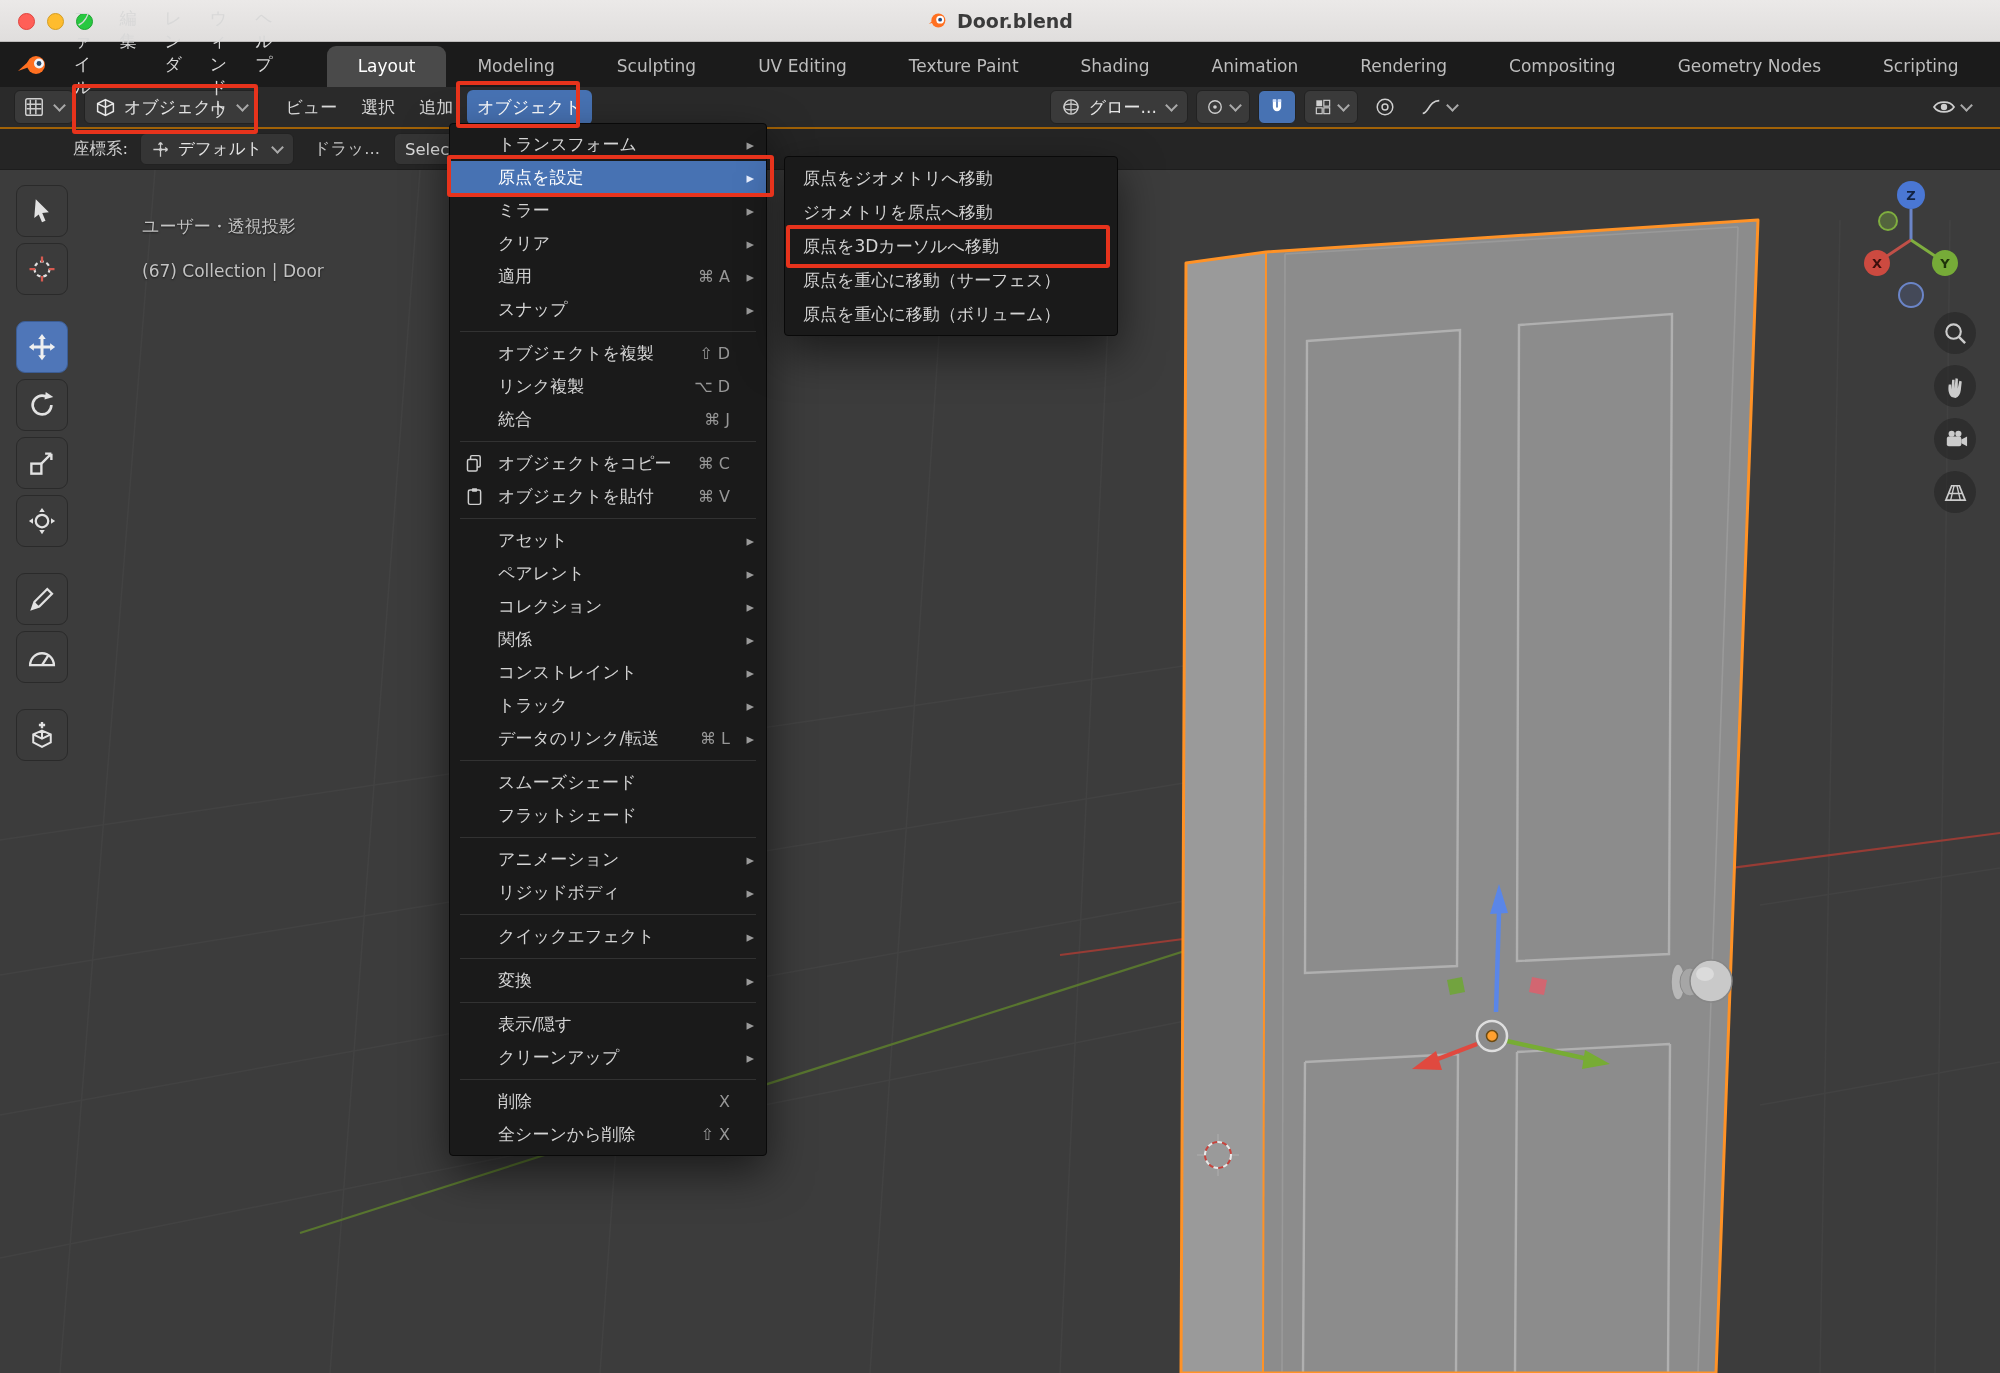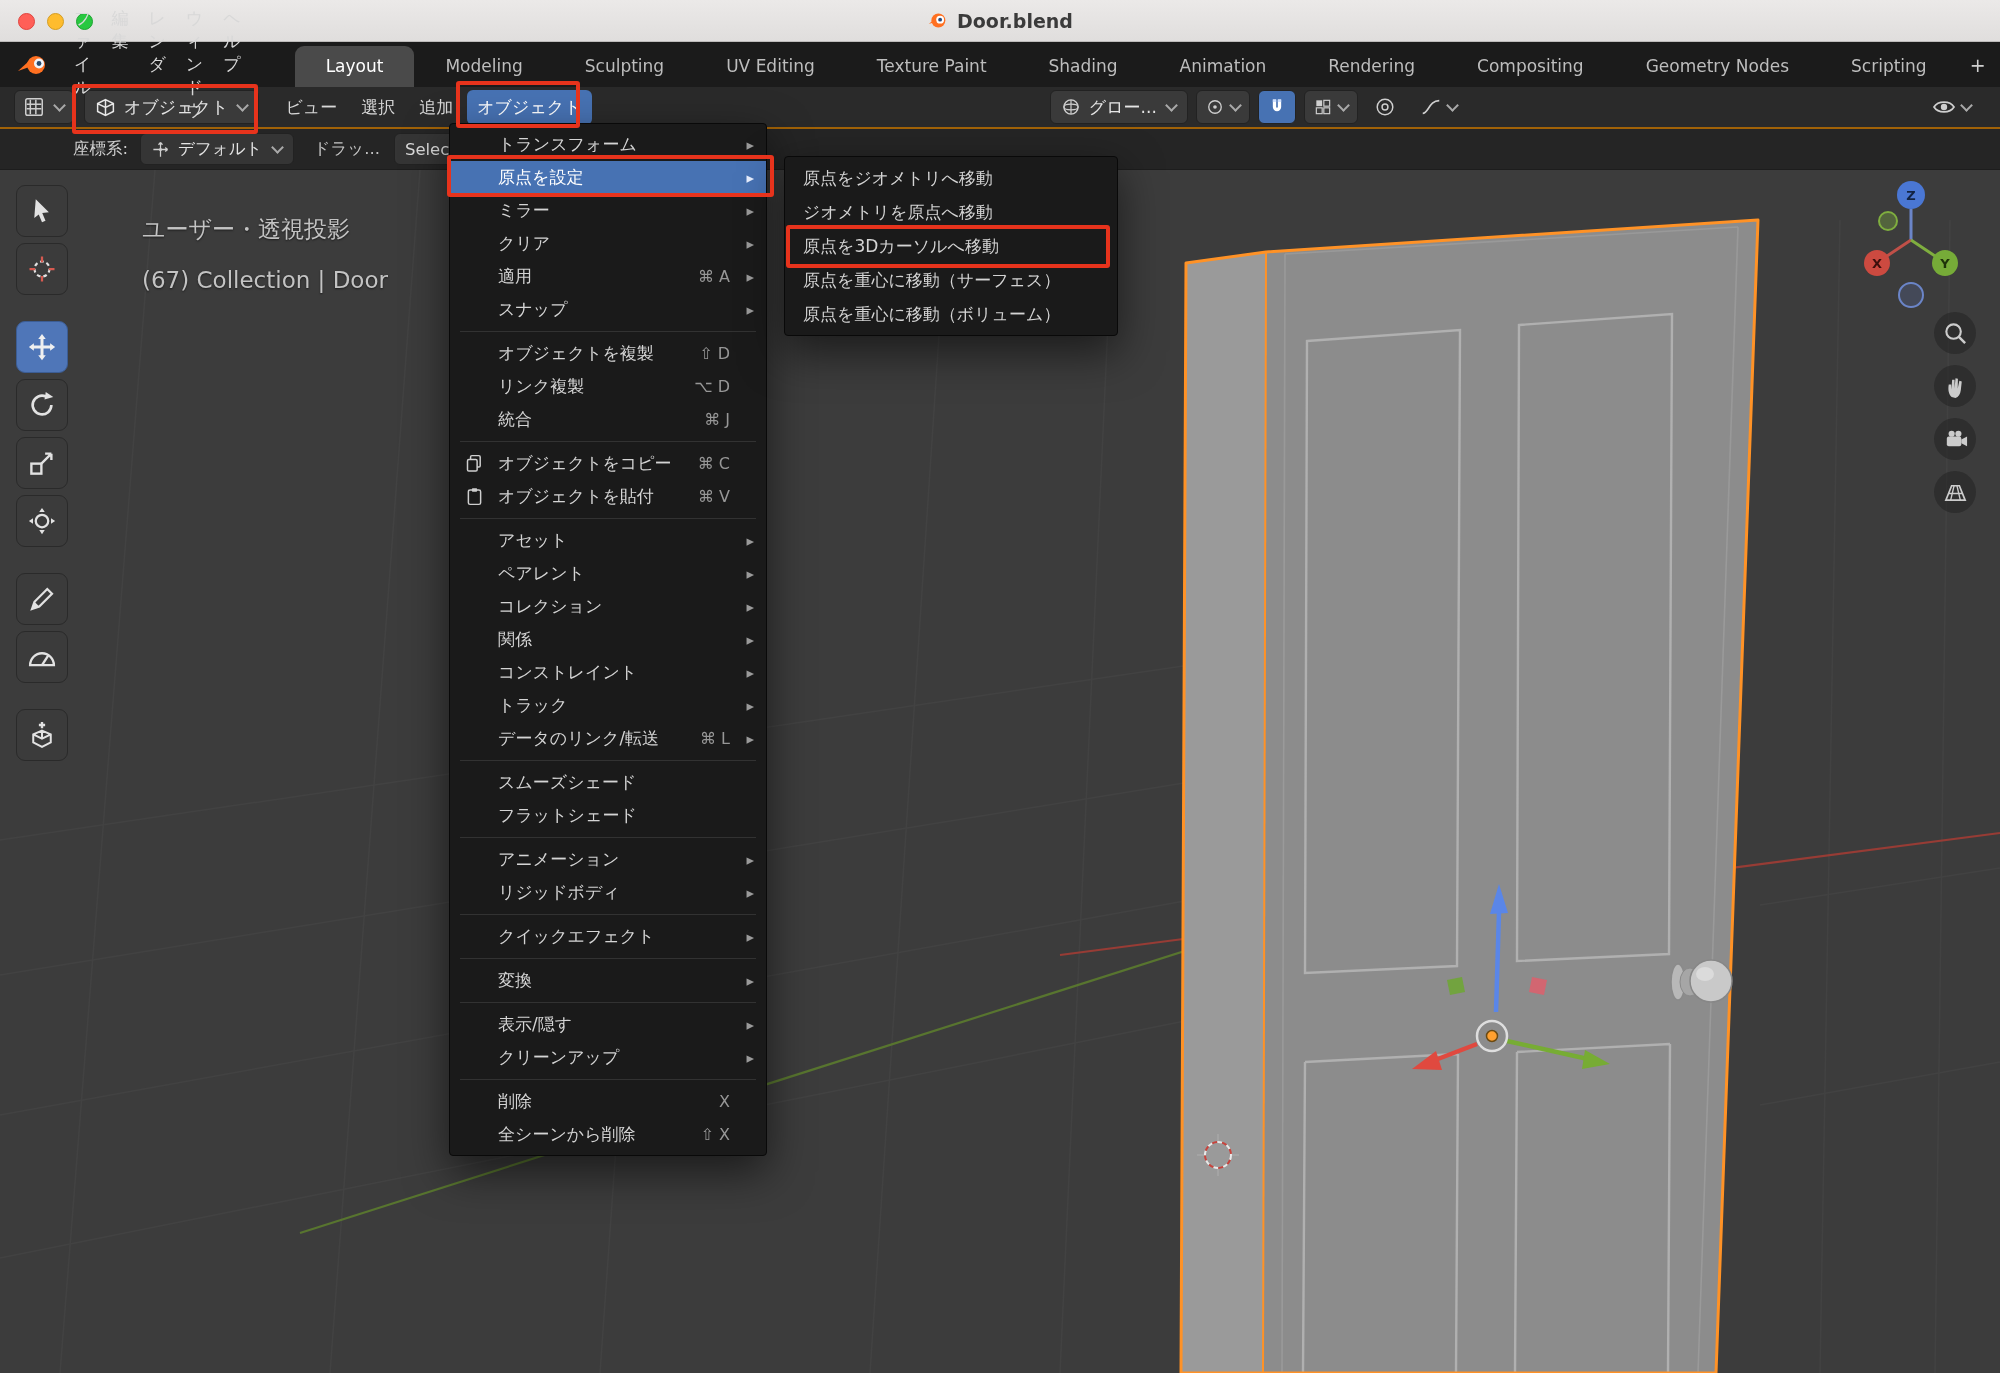--- a/index.html
+++ b/index.html
@@ -14,21 +14,21 @@
   .dot{width:17px;height:17px;border-radius:50%;display:inline-block}
   .dot.red{background:#ff5f57;border:1px solid #e0443e}
   .dot.yellow{background:#febc2e;border:1px solid #d49d23}
   .dot.green{background:#28c840;border:1px solid #1ea431}
   .title{color:#3b3b3b;font-size:19px;font-weight:bold;display:flex;align-items:center;gap:9px}
 
   
   .menubar{position:absolute;top:42px;left:0;right:0;height:45px;background:#1b1b1b;display:flex;
     align-items:center;padding:0 16px;z-index:4}
   .blogo{width:34px;height:24px;margin-right:14px;flex:none}
-  .appmenus{display:flex;gap:0;margin-right:44px}
+  .appmenus{display:flex;gap:8px;margin-right:44px}
   .appmenu{font-size:17px;color:#d8d8d8;padding:6px 10px;border-radius:5px;cursor:default}
   .tabs{display:flex;align-items:flex-end;height:45px}
   .wtab{font-size:17px;color:#bdbdbd;padding:10px 31px 11px;border-radius:9px 9px 0 0;white-space:nowrap}
   .wtab.active{background:#4a4a4a;color:#fff}
   .wtab.plus{color:#cfcfcf;padding:10px 12px 11px;font-size:19px}
 
   
   .vheader{position:absolute;top:87px;left:0;right:0;height:42px;background:#2a2a2a;border-bottom:2px solid #a16207;
     display:flex;align-items:center;padding:0 14px;z-index:3}
   .pill{display:flex;align-items:center;gap:8px;background:#3a3a3a;border:1px solid #222;border-radius:6px;
@@ -61,21 +61,21 @@
   
   .toolbar{position:absolute;left:12px;top:185px;width:60px;display:flex;flex-direction:column;
     align-items:center;gap:6px;z-index:2}
   .tool{width:52px;height:52px;background:#3b3b3b;border:1px solid #2a2a2a;border-radius:9px;
     display:flex;align-items:center;justify-content:center}
   .tool.active{background:#4f76b8;border-color:#3c5d94}
   .tool svg{width:30px;height:30px}
   .tgap{height:14px}
 
   
-  .ovl{position:absolute;left:142px;top:218px;z-index:1;color:#c3c3c3;font-size:23px;line-height:1;
+  .ovl{position:absolute;left:142px;top:218px;z-index:1;color:#c3c3c3;font-size:17px;line-height:1;
     text-shadow:0 1px 2px rgba(0,0,0,.55)}
   .ovl div:last-child{margin-top:28px}
   .navg{position:absolute;left:1836px;top:165px;width:150px;height:150px;z-index:2}
   .sidebtns{position:absolute;left:1934px;top:312px;display:flex;flex-direction:column;gap:11px;z-index:2}
   .sbtn{width:42px;height:42px;border-radius:50%;background:rgba(28,28,28,.45);display:flex;
     align-items:center;justify-content:center}
   .sbtn svg{width:27px;height:27px}
 
   
   .menu{position:absolute;background:#1a1a1a;border:1px solid #090909;border-radius:4px;

